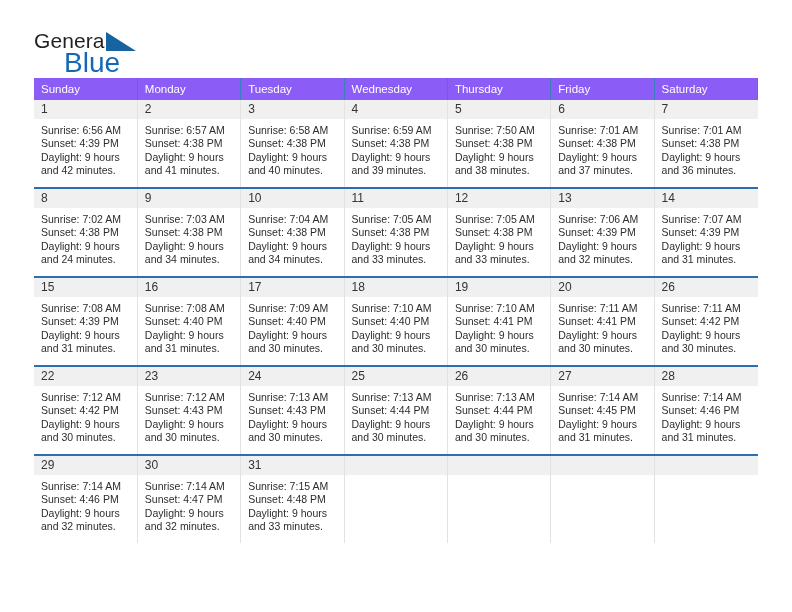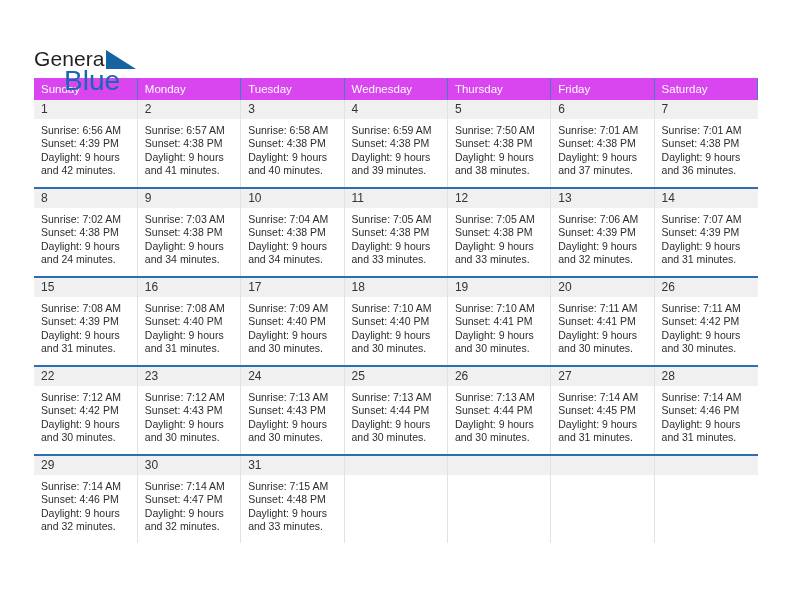--- a/index.html
+++ b/index.html
@@ -21,21 +21,21 @@
     height: 612px;
     box-sizing: border-box;
     padding: 0 34px;
   }
 
   
   .header {
     display: flex;
     align-items: flex-start;
     justify-content: space-between;
-    padding-top: 46px;
+    padding-top: 28px;
     height: 64px;
     box-sizing: border-box;
   }
 
   .logo {
     position: relative;
     width: 120px;
     height: 50px;
     line-height: 1;
     user-select: none;
@@ -84,21 +84,21 @@
   }
 
   
   .calendar {
     margin-top: 14px;
     width: 724px;
     border-collapse: collapse;
     table-layout: fixed;
   }
   .calendar th {
-    background: #d946ef;
+    background: #8b5cf6;
     color: #ffffff;
     font-weight: normal;
     font-size: 11.5px;
     text-align: left;
     padding: 5px 0 5px 7px;
     height: 19px;
     box-sizing: border-box;
     border-right: 1px solid #3c7fc1;
   }
 

